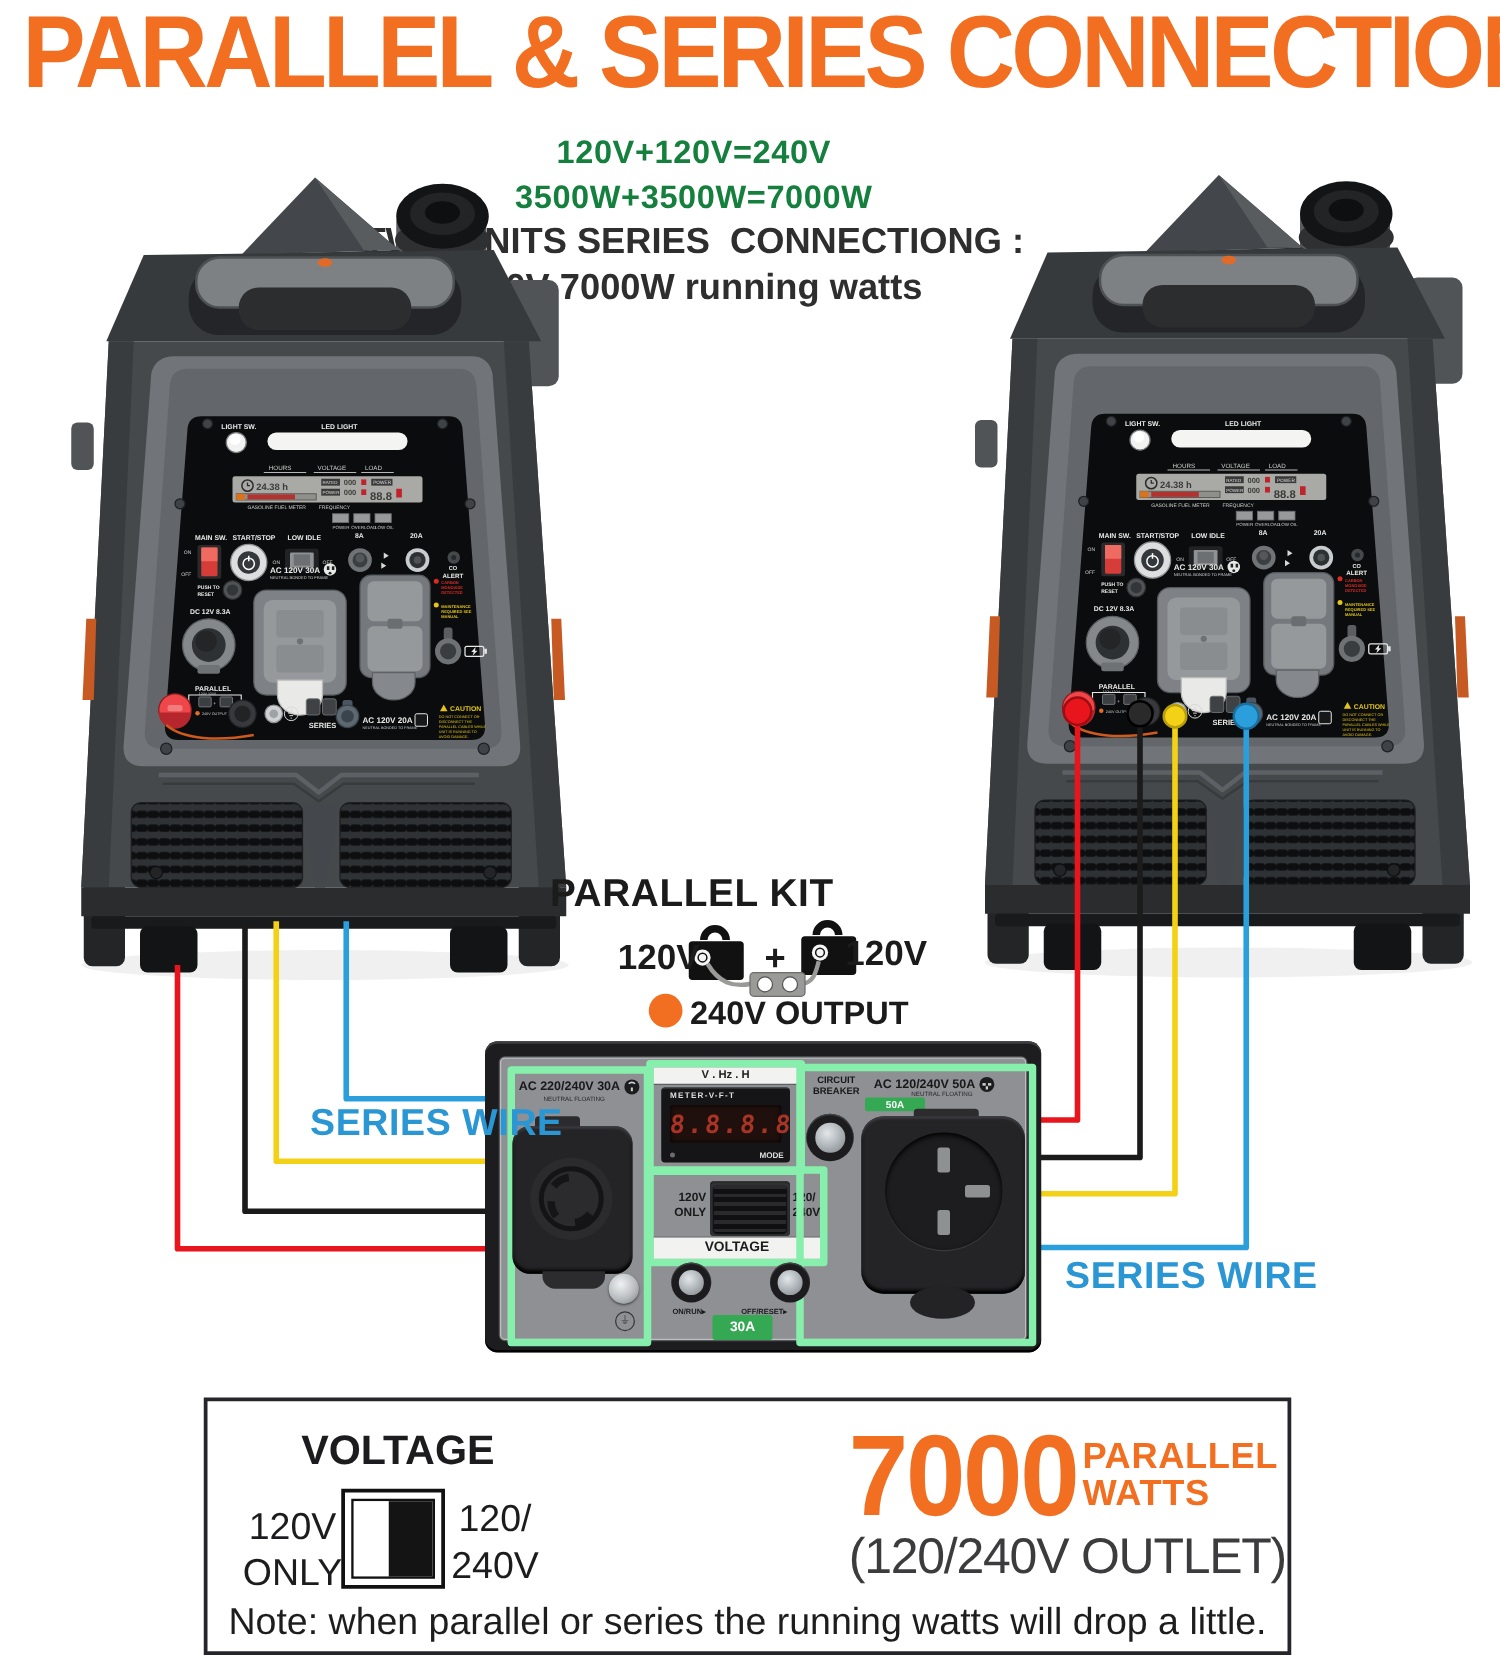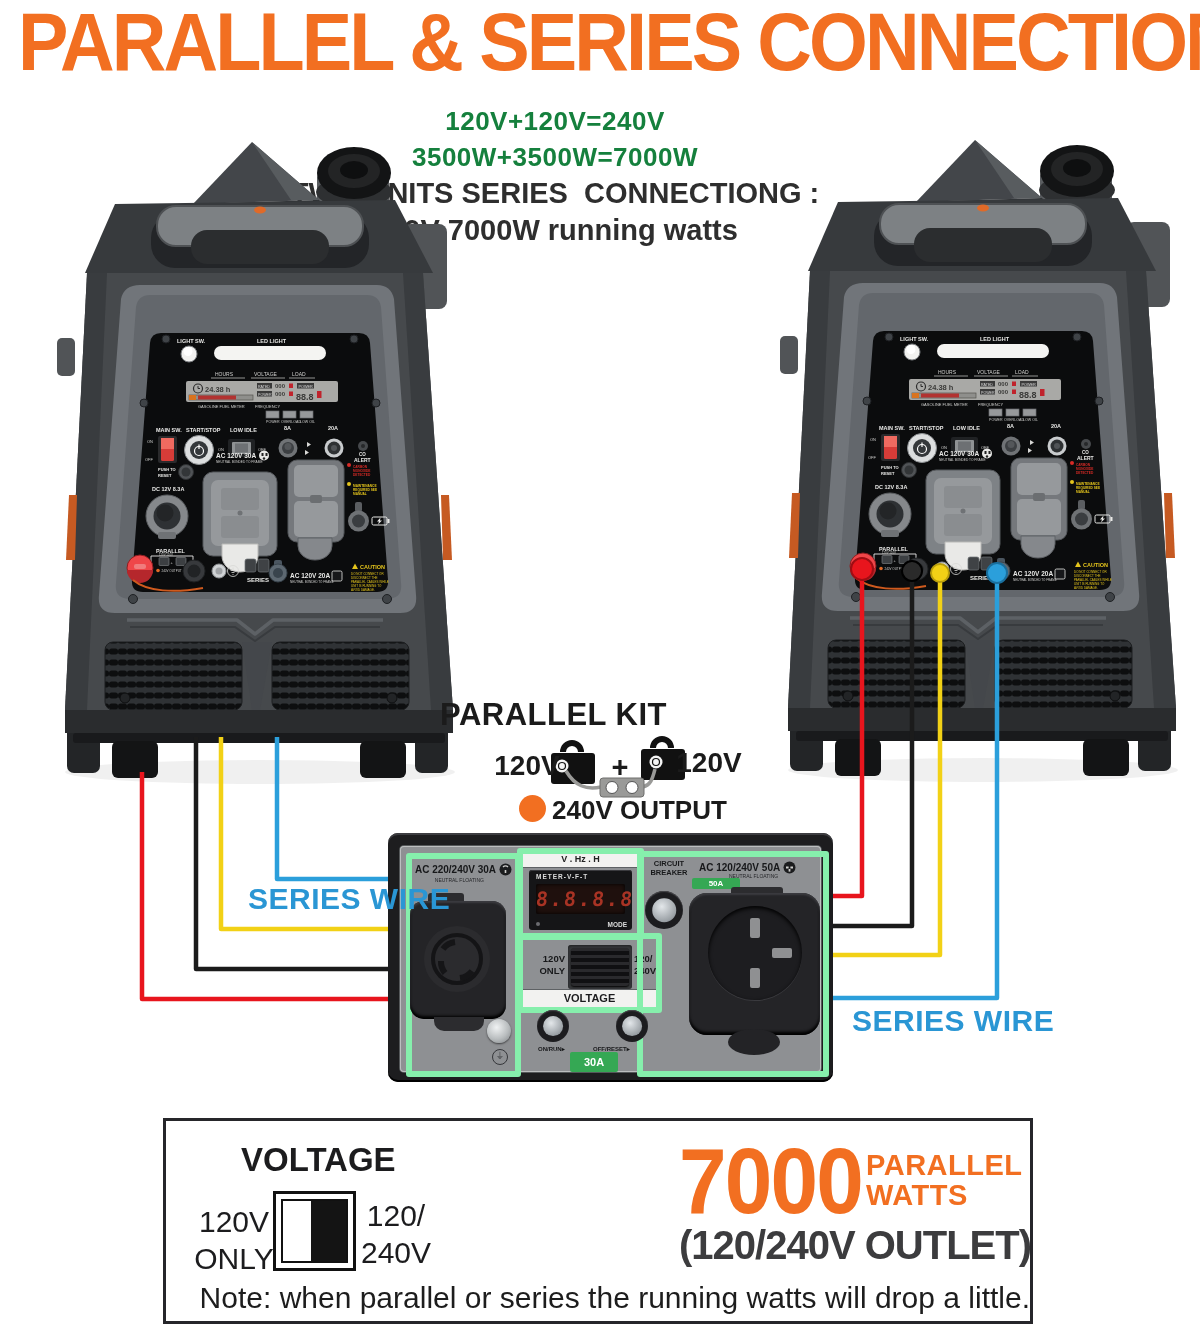--- a/index.html
+++ b/index.html
@@ -52,23 +52,23 @@
   #bb-left{left:28px;top:82px;width:80px;text-align:center;font-size:30px;color:#1c1c1e;line-height:37px;}
   #bb-switch{left:107px;top:70px;width:77px;height:74px;border:3px solid #111;}
   #bb-switch-inner{position:absolute;inset:5px;border:2px solid #111;display:flex;}
   #bb-switch-inner .wh{flex:1;background:#fff;}
   #bb-switch-inner .bk{flex:1.25;background:#141414;}
   #bb-right{left:192px;top:76px;width:76px;text-align:center;font-size:30px;color:#1c1c1e;line-height:37px;}
   #bb-7000{left:513px;top:8px;font-size:92px;font-weight:bold;color:#f26f21;letter-spacing:-2px;
      transform:scaleX(0.93);transform-origin:left top;}
   #bb-running{left:700px;top:28px;font-size:29px;font-weight:bold;color:#f26f21;letter-spacing:0.5px;}
   #bb-watts{left:700px;top:58px;font-size:29px;font-weight:bold;color:#f26f21;letter-spacing:0.5px;}
-  #bb-outlet{left:513px;top:102px;width:300px;text-align:center;font-size:40px;font-weight:bold;color:#3c3c3e;
+  #bb-outlet{left:513px;top:102px;width:300px;text-align:center;font-size:40px;font-weight:normal;color:#3c3c3e;
      letter-spacing:-1px;white-space:nowrap;}
-  #bb-note{left:0;bottom:6px;width:100%;text-align:right;font-size:30px;color:#1d1d1d;}
+  #bb-note{left:0;bottom:6px;width:100%;text-align:center;font-size:30px;color:#1d1d1d;}
 </style>
 </head>
 <body>
 
 <div id="canvas">
 
   <div class="abs" id="main-title">PARALLEL &amp; SERIES CONNECTION</div>
 
   <div class="abs" id="intro">
     <div class="intro-orange">120V+120V=240V</div>

